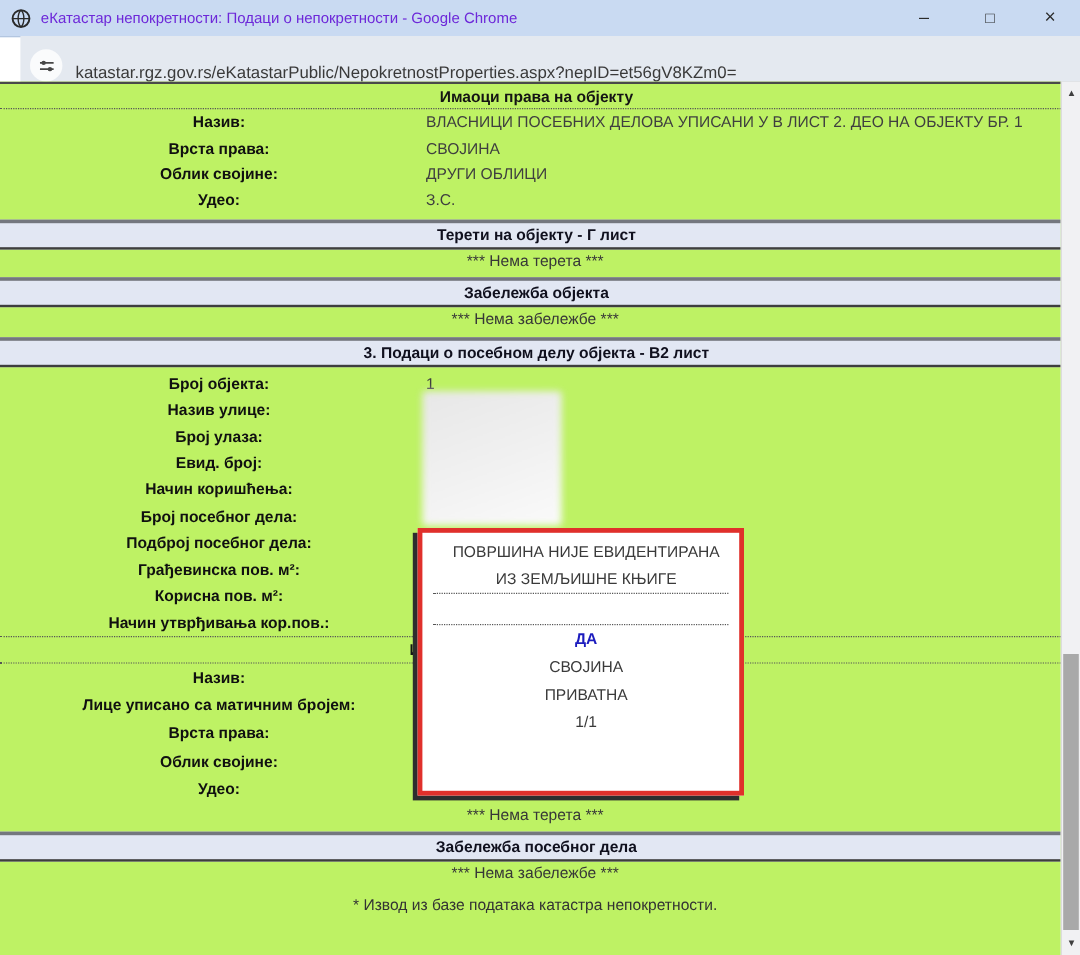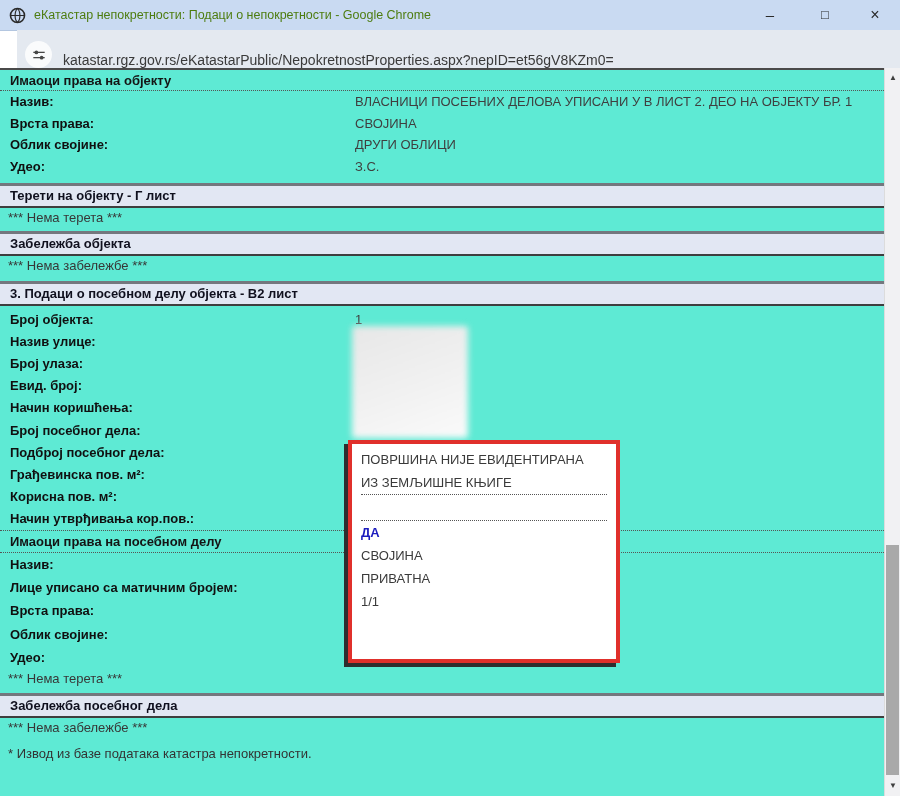--- a/index.html
+++ b/index.html
@@ -8,21 +8,21 @@
     font-family:"Liberation Sans","DejaVu Sans",sans-serif;
     background:#ffffff;
   }
   
   .titlebar{
     position:absolute;left:0;top:0;width:900px;height:30px;
     background:#c9daf2;border-bottom:1px solid #b3c6e0;
     display:flex;align-items:center;
   }
   .tb-icon{width:17px;height:17px;margin-left:9px;flex:0 0 auto;}
-  .tb-title{margin-left:8px;font-size:12.5px;color:#4d7c0f;white-space:nowrap;}
+  .tb-title{margin-left:8px;font-size:12.5px;color:#6d28d9;white-space:nowrap;}
   .win-btn{
     position:absolute;top:0;width:40px;height:30px;line-height:30px;
     text-align:center;font-size:15px;color:#2b2b2b;cursor:default;
   }
   .btn-min{left:750px;}
   .btn-max{left:805px;font-size:13px;}
   .btn-close{left:855px;font-size:16px;}
   
   .toolbar{
     position:absolute;left:17px;top:30px;width:900px;height:38px;
@@ -30,21 +30,21 @@
     display:flex;align-items:flex-end;
   }
   .omni-circle{
     width:27px;height:27px;border-radius:50%;background:#fafbfc;
     margin-left:8px;display:flex;align-items:center;justify-content:center;flex:0 0 auto;
   }
   .url-text{margin-left:11px;font-size:14px;color:#3a3a3a;white-space:nowrap;}
   
   .content{
     position:absolute;left:0;top:68px;width:884px;height:728px;
-    background:#5eead4;font-size:13px;color:#222;overflow:hidden;
+    background:#bef264;font-size:13px;color:#222;overflow:hidden;text-align:center;
   }
   .subhead{
     font-weight:bold;color:#141414;
     border-top:2px solid #4a4a4a;border-bottom:1px dotted #555;
     height:20px;line-height:21px;padding-left:10px;
   }
   .row{display:flex;align-items:center;height:21.5px;}
   .row .lbl{width:345px;padding-left:10px;font-weight:bold;color:#101010;flex:0 0 auto;white-space:nowrap;}
   .row .val{color:#3f3f3f;white-space:nowrap;}
   .sp .row{height:22.2px;}

